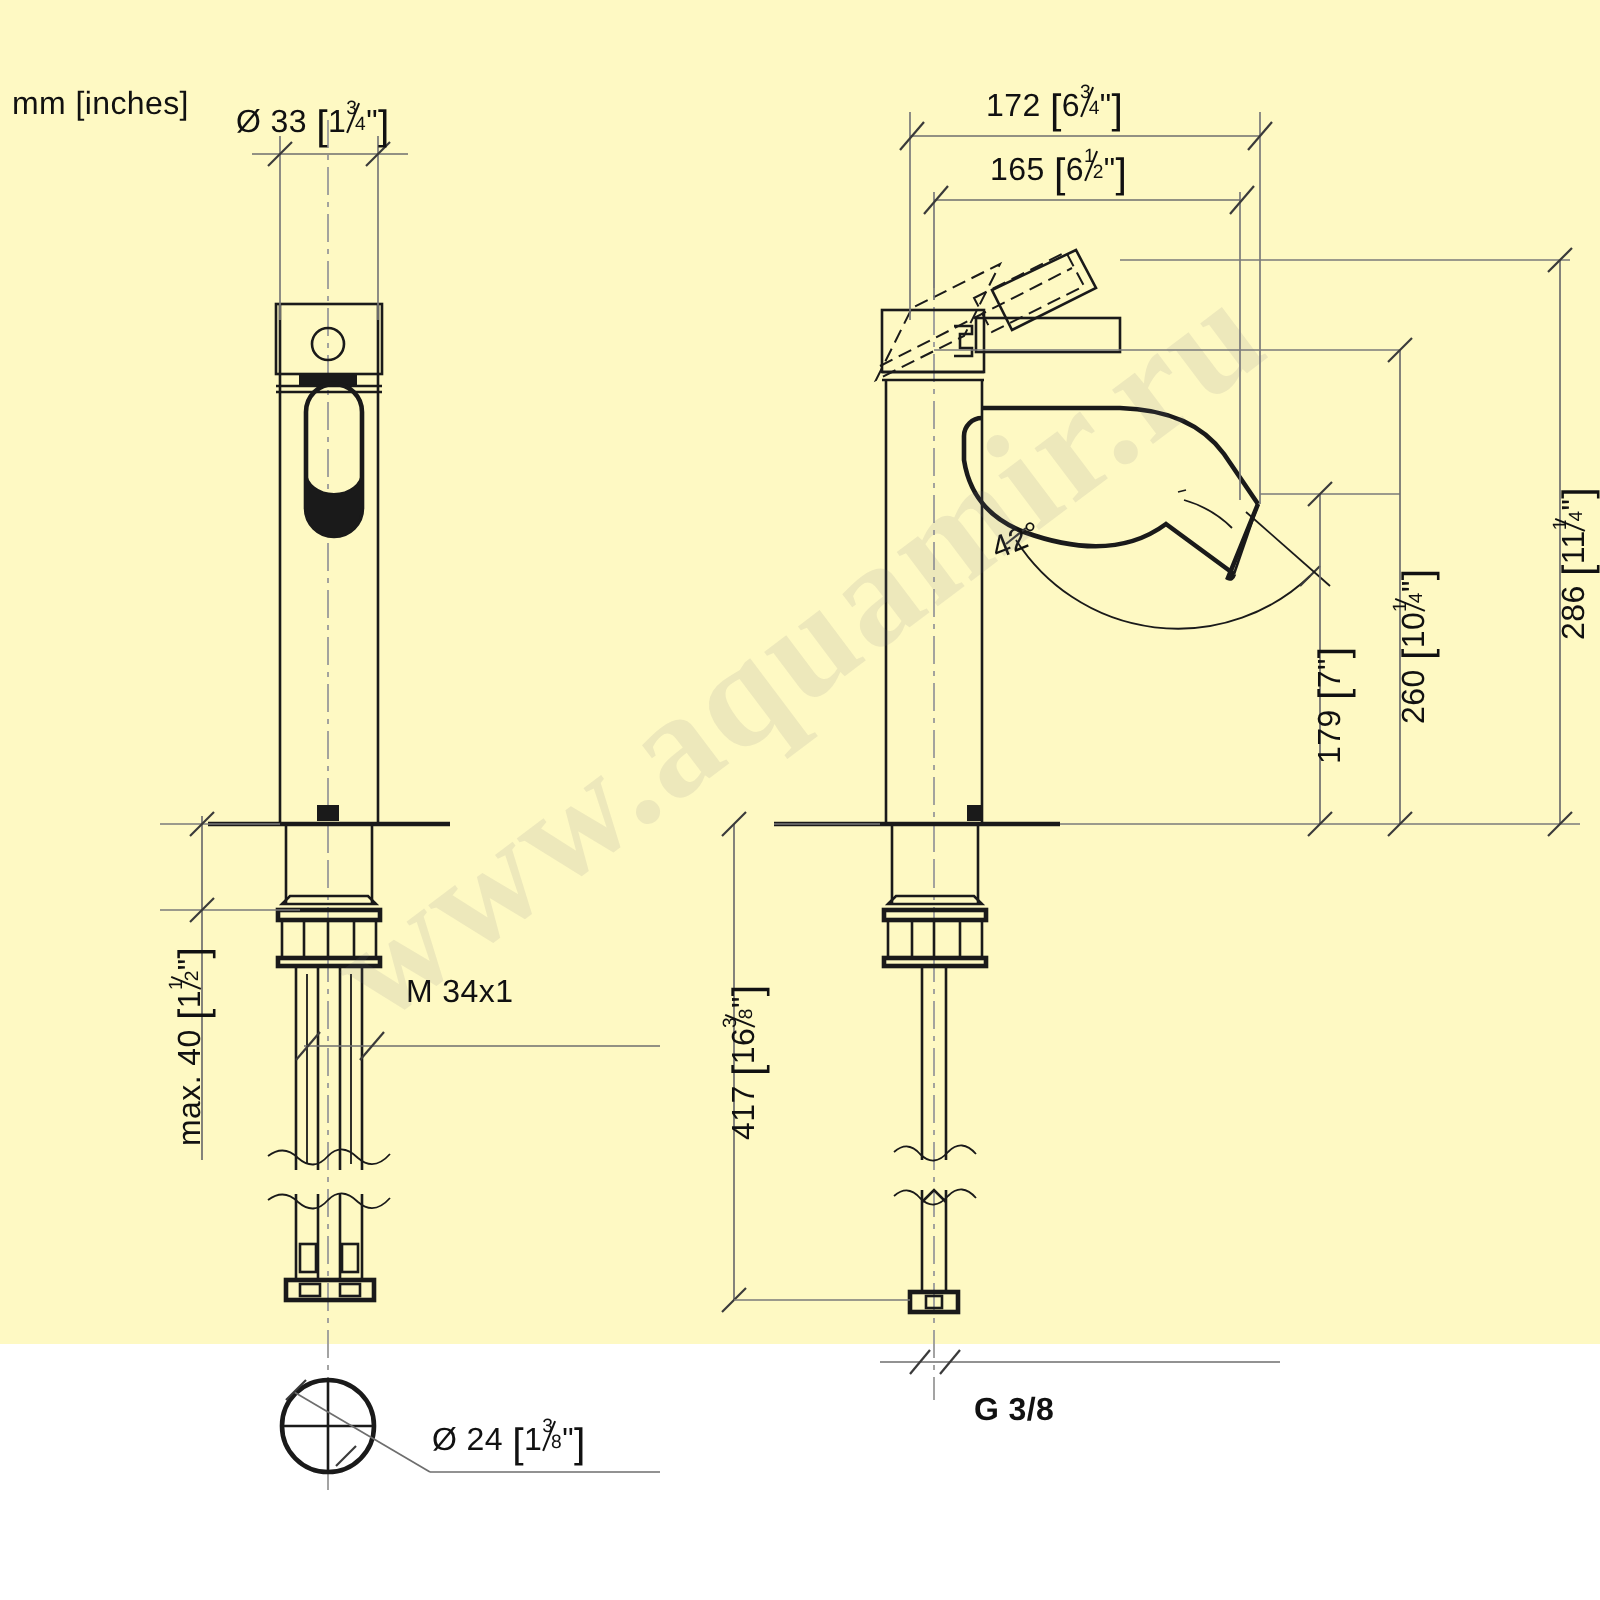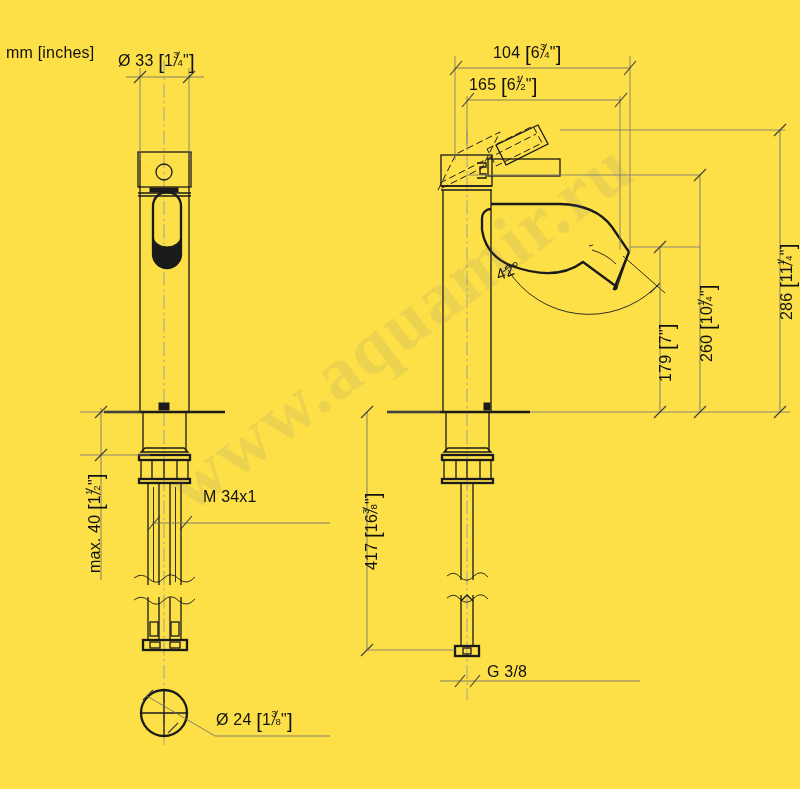--- a/index.html
+++ b/index.html
@@ -1,19 +1,19 @@
 <!DOCTYPE html>
 <html><head>
 <meta charset="utf-8">
 <title>Technical Drawing</title>
 <style>
   html,body{margin:0;padding:0;background:#ffffff;}
   body{width:800px;height:800px;overflow:hidden;
        font-family:"Liberation Sans","DejaVu Sans",sans-serif;color:#1a1a1a;}
-  #sheet{position:relative;width:800px;height:789px;background:#fde047;}
+  #sheet{position:relative;width:800px;height:672px;background:#fef9c3;}
   svg.layer{position:absolute;left:0;top:0;width:800px;height:800px;}
   .txt{position:absolute;white-space:nowrap;font-family:"Liberation Sans","DejaVu Sans",sans-serif;
        color:#111;letter-spacing:.2px;}
   .unit-label{font-size:16px;left:6px;top:44px;}
   .dimtext{font-size:16px;}
   .vert{transform-origin:0 0;transform:rotate(-90deg);}
   .frac{display:inline-block;vertical-align:-0.05em;position:relative;width:.62em;height:1em;}
   .frac i{position:absolute;font-style:normal;font-size:.60em;line-height:1;}
   .frac i.n{top:-.06em;left:0;}
   .frac i.d{bottom:-.10em;right:0;}
@@ -247,25 +247,25 @@
   </span>
 
   <span class="txt dimtext" style="left:203px;top:488px;">M 34x1</span>
 
   <span class="txt dimtext" style="left:216px;top:710px;">
     <span>Ø 24</span>
     <span class="brk">[</span><span>1</span><span class="frac"><i class="n">3</i><b></b><i class="d">8</i></span>"<span class="brk">]</span>
   </span>
 
   <span class="txt dimtext" style="left:493px;top:43px;">
-    <span>104</span>
+    <span>172</span>
     <span class="brk">[</span><span>6</span><span class="frac"><i class="n">3</i><b></b><i class="d">4</i></span>"<span class="brk">]</span>
   </span>
 
-  <span class="txt dimtext" style="left:469px;top:75px;text-align:center;">
+  <span class="txt dimtext" style="left:495px;top:75px;text-align:center;">
     <span>165</span>
     <span class="brk">[</span><span>6</span><span class="frac"><i class="n">1</i><b></b><i class="d">2</i></span>"<span class="brk">]</span>
   </span>
 
   <span class="txt dimtext" style="left:497px;top:267px;transform:rotate(-22deg);transform-origin:0 50%;">42°</span>
 
   <span class="txt dimtext vert" style="left:657px;top:382px;">
     <span>179</span>
     <span class="brk">[</span><span>7</span>"<span class="brk">]</span>
   </span>
@@ -278,17 +278,17 @@
   <span class="txt dimtext vert" style="left:777px;top:320px;">
     <span>286</span>
     <span class="brk">[</span><span>11</span><span class="frac"><i class="n">1</i><b></b><i class="d">4</i></span>"<span class="brk">]</span>
   </span>
 
   <span class="txt dimtext vert" style="left:362px;top:570px;">
     <span>417</span>
     <span class="brk">[</span><span>16</span><span class="frac"><i class="n">3</i><b></b><i class="d">8</i></span>"<span class="brk">]</span>
   </span>
 
-  <span class="txt dimtext" style="left:487px;top:663px;">G 3/8</span>
+  <span class="txt dimtext" style="left:487px;top:697px;font-weight:bold;">G 3/8</span>
 
   <div class="wm">www.aquamir.ru</div>
 
 </div>
 
 </body></html>

